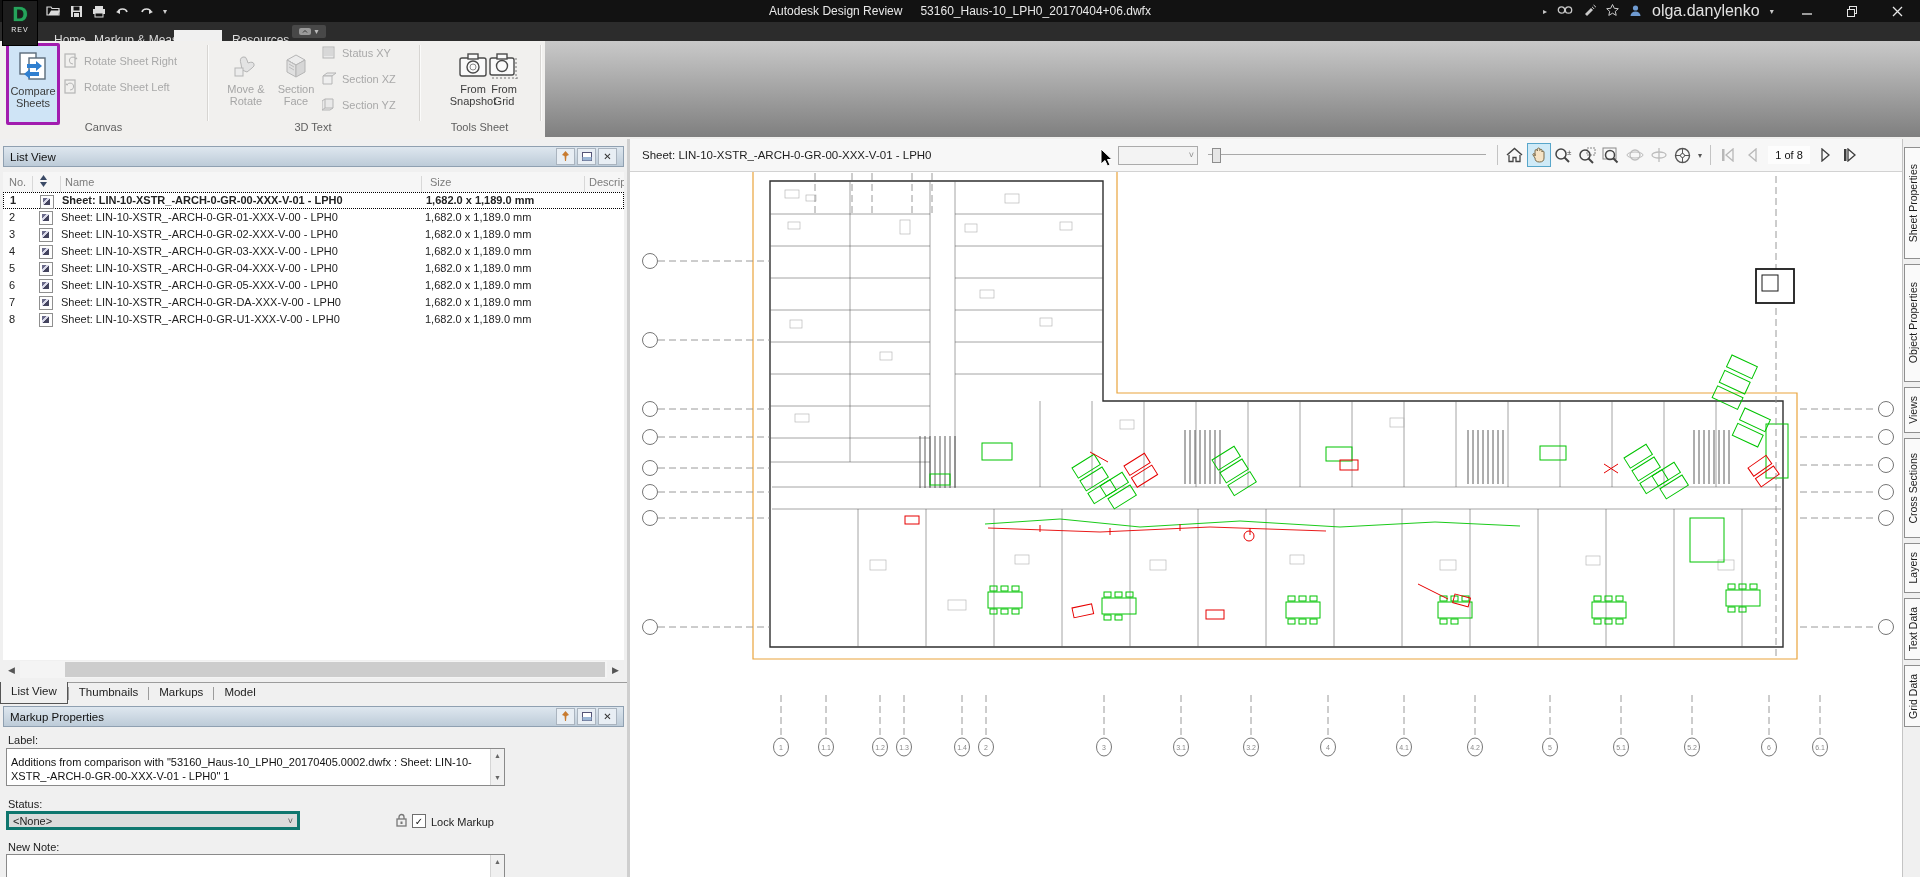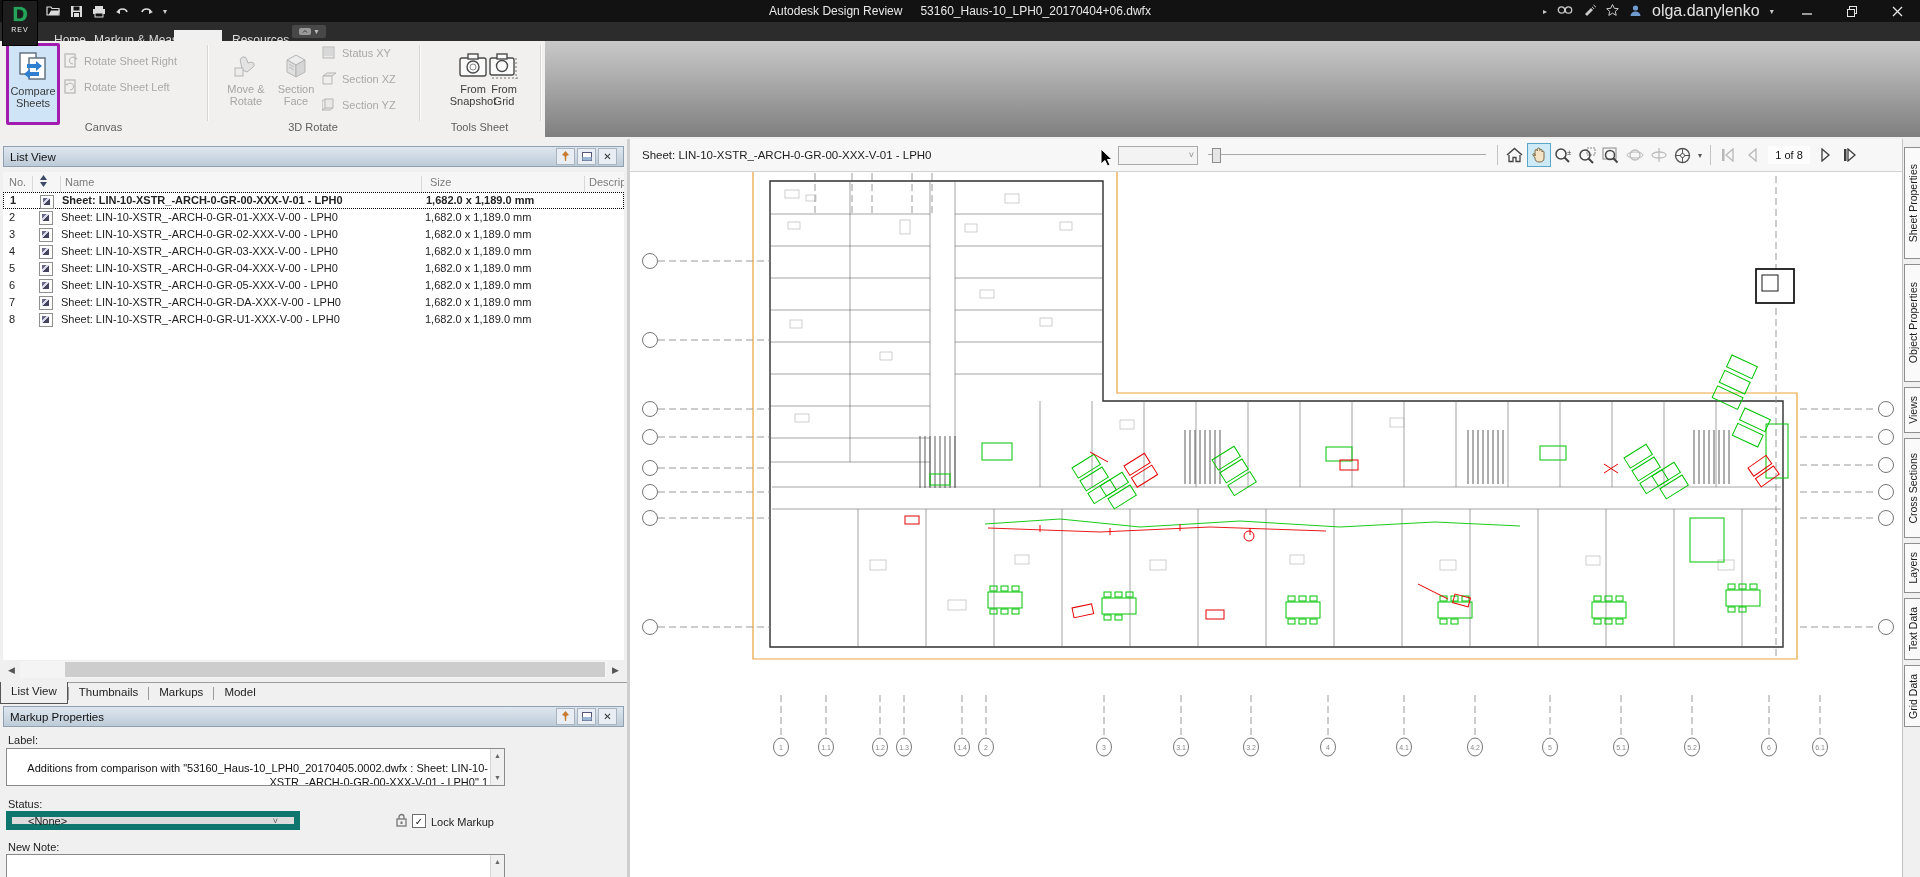--- a/index.html
+++ b/index.html
@@ -34,21 +34,21 @@
   .grp-sep{position:absolute;top:4px;width:1px;height:76px;background:#d7d5d2;border-right:1px solid #fbfbfa;}
   .grp-label{position:absolute;top:80px;height:15px;font-size:11px;color:#5f5f5f;text-align:center;}
   .bigbtn{position:absolute;top:3px;width:48px;height:76px;text-align:center;font-size:11px;
           color:#3c3c3c;line-height:12px;}
   .bigbtn .ic{height:36px;display:flex;align-items:flex-end;justify-content:center;margin-bottom:3px;}
   .bigbtn.dis{color:#a6a6a6;}
   .bigbtn.sel{background:#cfe4f6;border:3px solid #a21caf;border-radius:2px;top:2px;}
   .smallbtn{position:absolute;height:20px;display:flex;align-items:center;gap:5px;font-size:11px;color:#3c3c3c;}
   .smallbtn.dis{color:#a9a9a9;}
   
-  .leftpanel{left:0;top:139px;width:627px;height:738px;background:#f0f0f0;text-align:right;}
+  .leftpanel{left:0;top:139px;width:627px;height:738px;background:#f0f0f0;}
   .splitter{left:627px;top:139px;width:3px;height:738px;background:#cfcfcf;border-right:1px solid #9a9a9a;}
   .pane-title{position:absolute;left:3px;width:621px;height:21px;
       background:linear-gradient(#dee7ef,#bdcbd8);border:1px solid #8fa0b1;
       display:flex;align-items:center;padding:0 6px;box-sizing:border-box;font-size:11.5px;color:#111;}
   .pane-title .sp{flex:1;}
   .tbox{width:17px;height:15px;border:1px solid #aab4bf;background:#e8eef4;display:flex;
         align-items:center;justify-content:center;margin-left:2px;font-size:10px;color:#333;}
   .lv-head{position:absolute;left:3px;top:33px;width:621px;height:20px;background:#f6f6f6;
       border-bottom:1px solid #d2d2d2;color:#7c7c7c;font-size:11px;overflow:hidden;}
   .lv-head span{position:absolute;top:4px;}
@@ -66,25 +66,25 @@
   .harrow{position:absolute;top:0;width:17px;height:17px;background:#f0f0f0;color:#555;
           display:flex;align-items:center;justify-content:center;font-size:9px;}
   .hthumb{position:absolute;left:62px;top:1px;width:540px;height:15px;background:#cdcdcd;}
   .btabs{position:absolute;left:0;top:543px;width:627px;height:21px;border-top:1px solid #9c9c9c;
          display:flex;align-items:stretch;font-size:11.5px;color:#222;}
   .btab{padding:3px 10px 0 10px;}
   .btab.active{background:#f0f0f0;border:1px solid #555;border-top:none;margin-top:-1px;font-weight:normal;}
   .btab-sep{width:1px;background:#9c9c9c;margin:4px 0;}
   .mp-body label{position:absolute;font-size:11px;color:#222;}
   .txtbox{position:absolute;background:#fff;border:1px solid #8a8a8a;font-size:11px;line-height:14px;
-          color:#111;padding:12px 16px 2px 4px;box-sizing:border-box;overflow:hidden;}
+          color:#111;padding:6px 16px 2px 4px;box-sizing:border-box;overflow:hidden;}
   .vsb{position:absolute;right:0;top:0;bottom:0;width:13px;background:#f0f0f0;border-left:1px solid #d5d5d5;
        display:flex;flex-direction:column;justify-content:space-between;align-items:center;color:#666;font-size:7px;}
-  .combo{position:absolute;height:19px;background:#dcdcdc;border:6px solid #0f766e;display:flex;
-         align-items:center;padding:0 16px;box-sizing:border-box;color:#222;}
+  .combo{position:absolute;height:19px;background:#dcdcdc;border:3px solid #0f766e;display:flex;
+         align-items:center;padding:0 4px;box-sizing:border-box;color:#222;}
   .combo .sp{flex:1;}
   .chk{position:absolute;width:12px;height:12px;border:1px solid #6e6e6e;background:#fff;
        display:flex;align-items:center;justify-content:center;font-size:10px;color:#111;}
   
   .canvas{left:630px;top:139px;width:1272px;height:738px;background:#fff;}
   .ctoolbar{position:absolute;left:0;top:0;width:1272px;height:33px;background:#f7f7f7;
       border-bottom:1px solid #d2d2d2;display:flex;align-items:center;box-sizing:border-box;padding-left:12px;}
   .sheetlbl{font-size:11.5px;color:#1d1d1d;white-space:nowrap;}
   .ct-sp{flex:1;}
   .ct-sep{width:1px;height:20px;background:#c4c4c4;margin:0 5px;}
@@ -275,21 +275,21 @@
           </svg></span>
       <span>Section XZ</span>
     </div>
     <div class="smallbtn dis" style="left:322px;top:54px;">
       <span><svg width="15" height="13" viewBox="0 0 15 13">
             <path d="M3 1 h8 v9 l-3 2 h-8 v-9 Z" fill="#e9e9e9" stroke="#b5b5b5"></path>
             <path d="M3 1 v9 l-3 2 M3 10 h8" stroke="#b5b5b5" fill="none"></path>
           </svg></span>
       <span>Section YZ</span>
     </div>
-    <div class="grp-label" style="left:207px;width:212px;">3D Rotate</div>
+    <div class="grp-label" style="left:207px;width:212px;">3D Text</div>
     <div class="grp-sep" style="left:419px;"></div>
 
     <div class="bigbtn" style="left:417px;margin-left:32px;">
       <div class="ic">
           <svg width="30" height="28" viewBox="0 0 30 28">
             <rect x="2" y="6" width="26" height="18" rx="2" fill="#fafafa" stroke="#4a4a4a" stroke-width="1.4"></rect>
             <rect x="10" y="2" width="10" height="5" fill="#fafafa" stroke="#4a4a4a" stroke-width="1.4"></rect>
             <circle cx="15" cy="15" r="6" fill="none" stroke="#4a4a4a" stroke-width="1.4"></circle>
             <circle cx="15" cy="15" r="3" fill="none" stroke="#8a8a8a"></circle>
           </svg>

